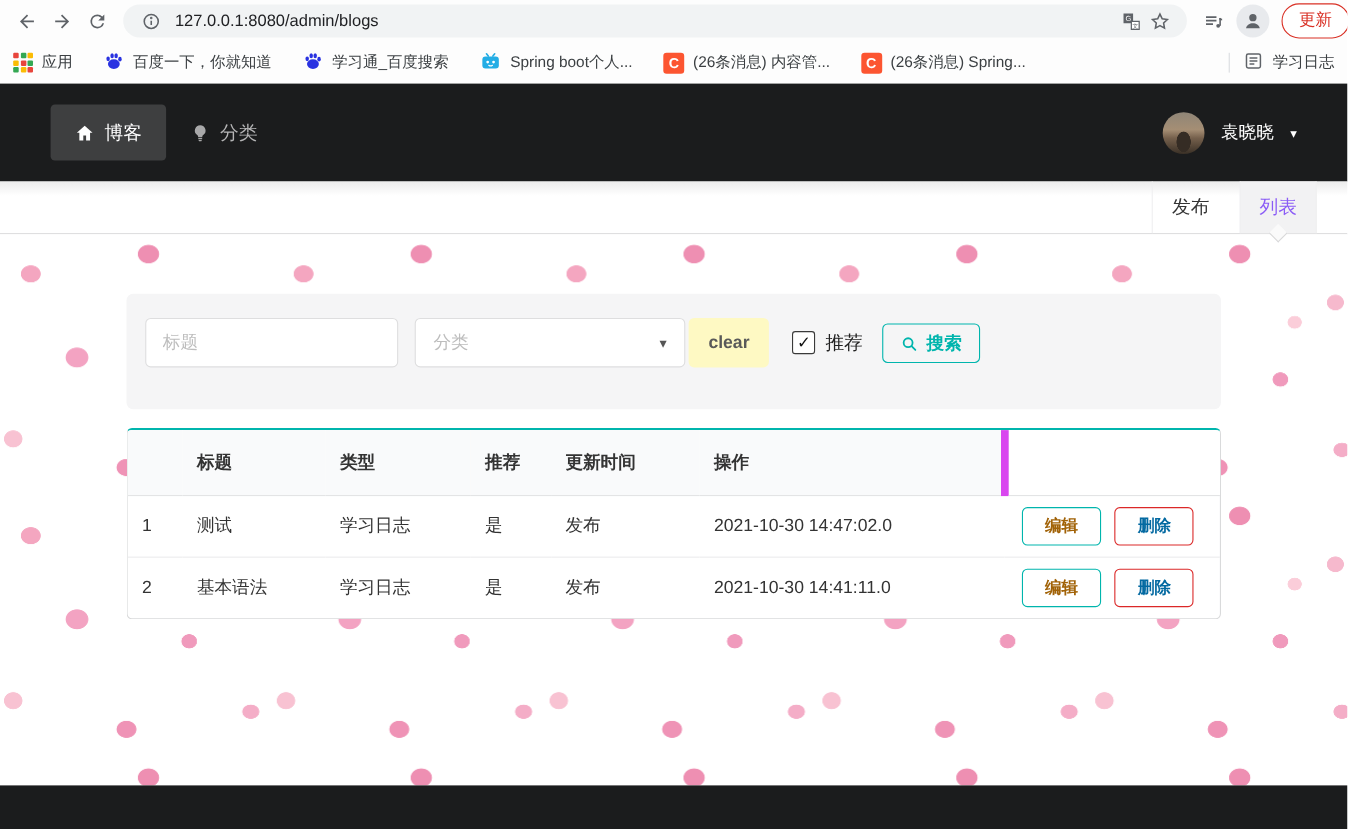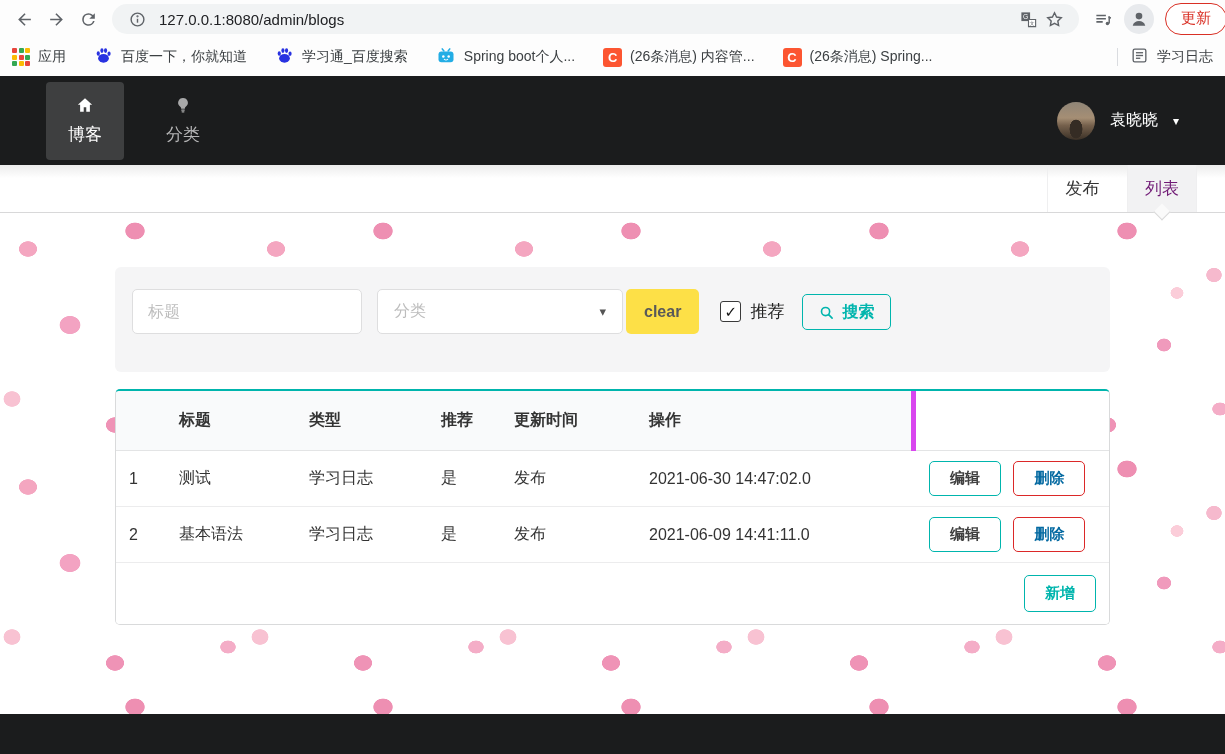--- a/index.html
+++ b/index.html
@@ -23,35 +23,35 @@
   .bookmark { display:flex; align-items:center; gap:8px; margin-right:28px; font-size:14px; color:#3c4043; flex:0 0 auto; }
   .bm-right { margin-left:auto; display:flex; align-items:center; flex:0 0 auto; }
   .bm-sep { width:1px; height:18px; background:#dadce0; margin-right:12px; }
   .apps-grid { display:grid; grid-template-columns:repeat(3,5px); grid-template-rows:repeat(3,5px); gap:1.5px; }
   .apps-grid i { border-radius:1px; }
   .csdn { width:19px; height:19px; background:#fc5531; border-radius:3px; color:#fff; font-size:13px; font-weight:bold; display:flex; align-items:center; justify-content:center; }
 
   
   .navbar { height:89px; background:#1b1c1d; display:flex; align-items:center; padding:0 46px; }
   .logo { font-size:34px; font-weight:bold; color:#2bc7b6; letter-spacing:1px; margin-right:30px; text-shadow:1px 2px 3px rgba(0,0,0,.55); }
-  .nav-item { display:flex; align-items:center; gap:9px; font-size:17px; color:#b5b5b6; padding:14px 22px; border-radius:4px; margin-right:20px; cursor:default;flex-direction:column; }
+  .nav-item { display:flex; align-items:center; gap:9px; font-size:17px; color:#b5b5b6; padding:14px 22px; border-radius:4px; margin-right:0; cursor:default; }
   .nav-item.active { background:#3e3f40; color:#fff; }
   .nav-item svg { width:18px; height:18px; }
   .user-area { margin-left:auto; display:flex; align-items:center; gap:15px; color:#fff; font-size:16px; }
   .avatar-photo { width:38px; height:38px; border-radius:50%; overflow:hidden; position:relative;
     background:linear-gradient(180deg,#8f8577 0%,#a58e74 42%,#75604c 62%,#3a3026 100%); }
   .avatar-photo::after { content:""; position:absolute; left:50%; top:38%; width:18px; height:26px; transform:translateX(-50%);
     background:radial-gradient(9px 13px at 50% 50%, #352c24 70%, rgba(53,44,36,0) 74%); }
   .user-caret { font-size:12px; color:#fff; }
 
   
   .subnav { height:48px; background:linear-gradient(#ececec,#ffffff 13px); border-bottom:1px solid #d8d8d9; display:flex; justify-content:flex-end; padding-right:28px; }
   .tab { width:70px; display:flex; align-items:center; justify-content:center; font-size:17px; color:#333; position:relative; border-left:1px solid #efeff0; }
   .tab:last-child { border-right:1px solid #efeff0; }
-  .tab.active { color:#701a75; background:#f2f2f3; margin-left:10px; }
+  .tab.active { color:#8b5cf6; background:#f2f2f3; margin-left:10px; }
   .tab.active::after { content:""; position:absolute; bottom:-6px; left:50%; width:11px; height:11px; background:#fafafa;
     border-right:1px solid #d8d8d9; border-bottom:1px solid #d8d8d9; transform:translateX(-50%) rotate(45deg); z-index:3; }
 
   
   .main { height:501px; padding-top:54px; background-color:#fff;
     background-image:
       radial-gradient(14px 12px at 28px 36px,  #f4a6c0 62%, rgba(244,166,192,0) 67%),
       radial-gradient(15px 13px at 135px 18px, #ee8fb2 62%, rgba(238,143,178,0) 67%),
       radial-gradient(12px 11px at 222px 62px, #f6b9cd 62%, rgba(246,185,205,0) 67%),
       radial-gradient(16px 14px at 70px 112px, #f3a3c2 62%, rgba(243,163,194,0) 67%),
@@ -63,37 +63,37 @@
     background-size:248px 238px; background-repeat:repeat; }
   .container { width:995px; margin:0 auto; }
 
   
   .filter-panel { height:105px; background:#f5f5f6; border-radius:6px; padding:22px 17px; display:flex; align-items:flex-start; }
   .text-input { width:230px; height:45px; background:#fff; border:1px solid #dededf; border-radius:5px; padding:0 15px; font-size:16px; color:#333; outline:none; }
   .text-input::placeholder { color:#bdbdbd; }
   .dropdown { width:246px; height:45px; margin-left:15px; background:#fff; border:1px solid #dededf; border-radius:5px; display:flex; align-items:center; justify-content:space-between; padding:0 16px; font-size:16px; }
   .dd-placeholder { color:#bdbdbd; }
   .dd-caret { color:#555; font-size:13px; }
-  .clear-btn { height:45px; margin-left:3px; background:#fde047; color:#595959; border:none; border-radius:5px; padding:0 18px; font-size:16px; font-weight:600; font-family:inherit; }
+  .clear-btn { height:45px; margin-left:3px; background:#fef9c3; color:#595959; border:none; border-radius:5px; padding:0 18px; font-size:16px; font-weight:600; font-family:inherit; }
   .checkbox-group { margin-left:21px; margin-top:11px; display:flex; align-items:center; gap:9px; }
   .checkbox { width:21px; height:21px; background:#fff; border:1px solid #3a3a3a; border-radius:3px; display:flex; align-items:center; justify-content:center; font-size:15px; font-weight:bold; color:#111; line-height:1; }
   .cb-label { font-size:17px; color:#222; }
   .search-btn { margin-left:18px; margin-top:5px; height:36px; background:transparent; border:1px solid #00b5ad; border-radius:5px; padding:0 16px; display:flex; align-items:center; gap:8px; color:#00b5ad; font-size:16px; font-weight:600; font-family:inherit; }
   .search-btn svg { width:15px; height:15px; }
 
   
   .table-card { margin-top:17px; background:#fff; border:1px solid #d9dadb; border-top:2px solid #00b5ad; border-radius:5px; overflow:hidden; }
   table { width:100%; border-collapse:collapse; font-size:16px; color:#333; table-layout:fixed; }
   th { background:#f9fafb; text-align:left; font-weight:bold; padding:19px 13px; border-bottom:1px solid #e3e4e5; }
   th.plain { background:#fff; }
-  th.divided { border-right:5px solid #d946ef; }
+  th.divided { border-right:7px solid #d946ef; }
   td { padding:15px 13px; border-top:1px solid #ececed; }
   td.btn-cell { padding:10px 13px 10px 16px; }
   .btn-outline { display:inline-block; background:#fff; border:1px solid; border-radius:5px; padding:7px 20px; font-size:15px; font-weight:600; font-family:inherit; }
-  .btn-teal { color:#404040; border-color:#00b5ad; }
+  .btn-teal { color:#a16207; border-color:#00b5ad; }
   .btn-red { color:#0369a1; border-color:#db2828; margin-left:8px; }
   .table-footer { border-top:1px solid #ececed; padding:12px 13px; text-align:right; background:#fff; }
   .add-btn { background:#fff; border:1px solid #00b5ad; color:#00b5ad; border-radius:5px; padding:8px 20px; font-size:15px; font-weight:600; font-family:inherit; }
 
   .dark-footer { height:40px; background:#1b1c1d; }
 </style>
 </head>
 <body>
 
 <div class="screen">
@@ -305,43 +305,40 @@
               <th class="plain"></th>
             </tr>
           </thead>
           <tbody>
             <tr>
               <td>1</td>
               <td>测试</td>
               <td>学习日志</td>
               <td>是</td>
               <td>发布</td>
-              <td>2021-06-30 14:47:02.0</td>
+              <td>2021-10-30 14:47:02.0</td>
               <td class="btn-cell">
                 <button class="btn-outline btn-teal">编辑</button>
                 <button class="btn-outline btn-red">删除</button>
               </td>
             </tr>
             <tr>
               <td>2</td>
               <td>基本语法</td>
               <td>学习日志</td>
               <td>是</td>
               <td>发布</td>
-              <td>2021-06-09 14:41:11.0</td>
+              <td>2021-10-30 14:41:11.0</td>
               <td class="btn-cell">
                 <button class="btn-outline btn-teal">编辑</button>
                 <button class="btn-outline btn-red">删除</button>
               </td>
             </tr>
           </tbody>
         </table>
-        <div class="table-footer">
-          <button class="add-btn">新增</button>
-        </div>
       </div>
 
     </div>
   </div>
 
   <div class="dark-footer"></div>
 
 </div>
 
 </body></html>

